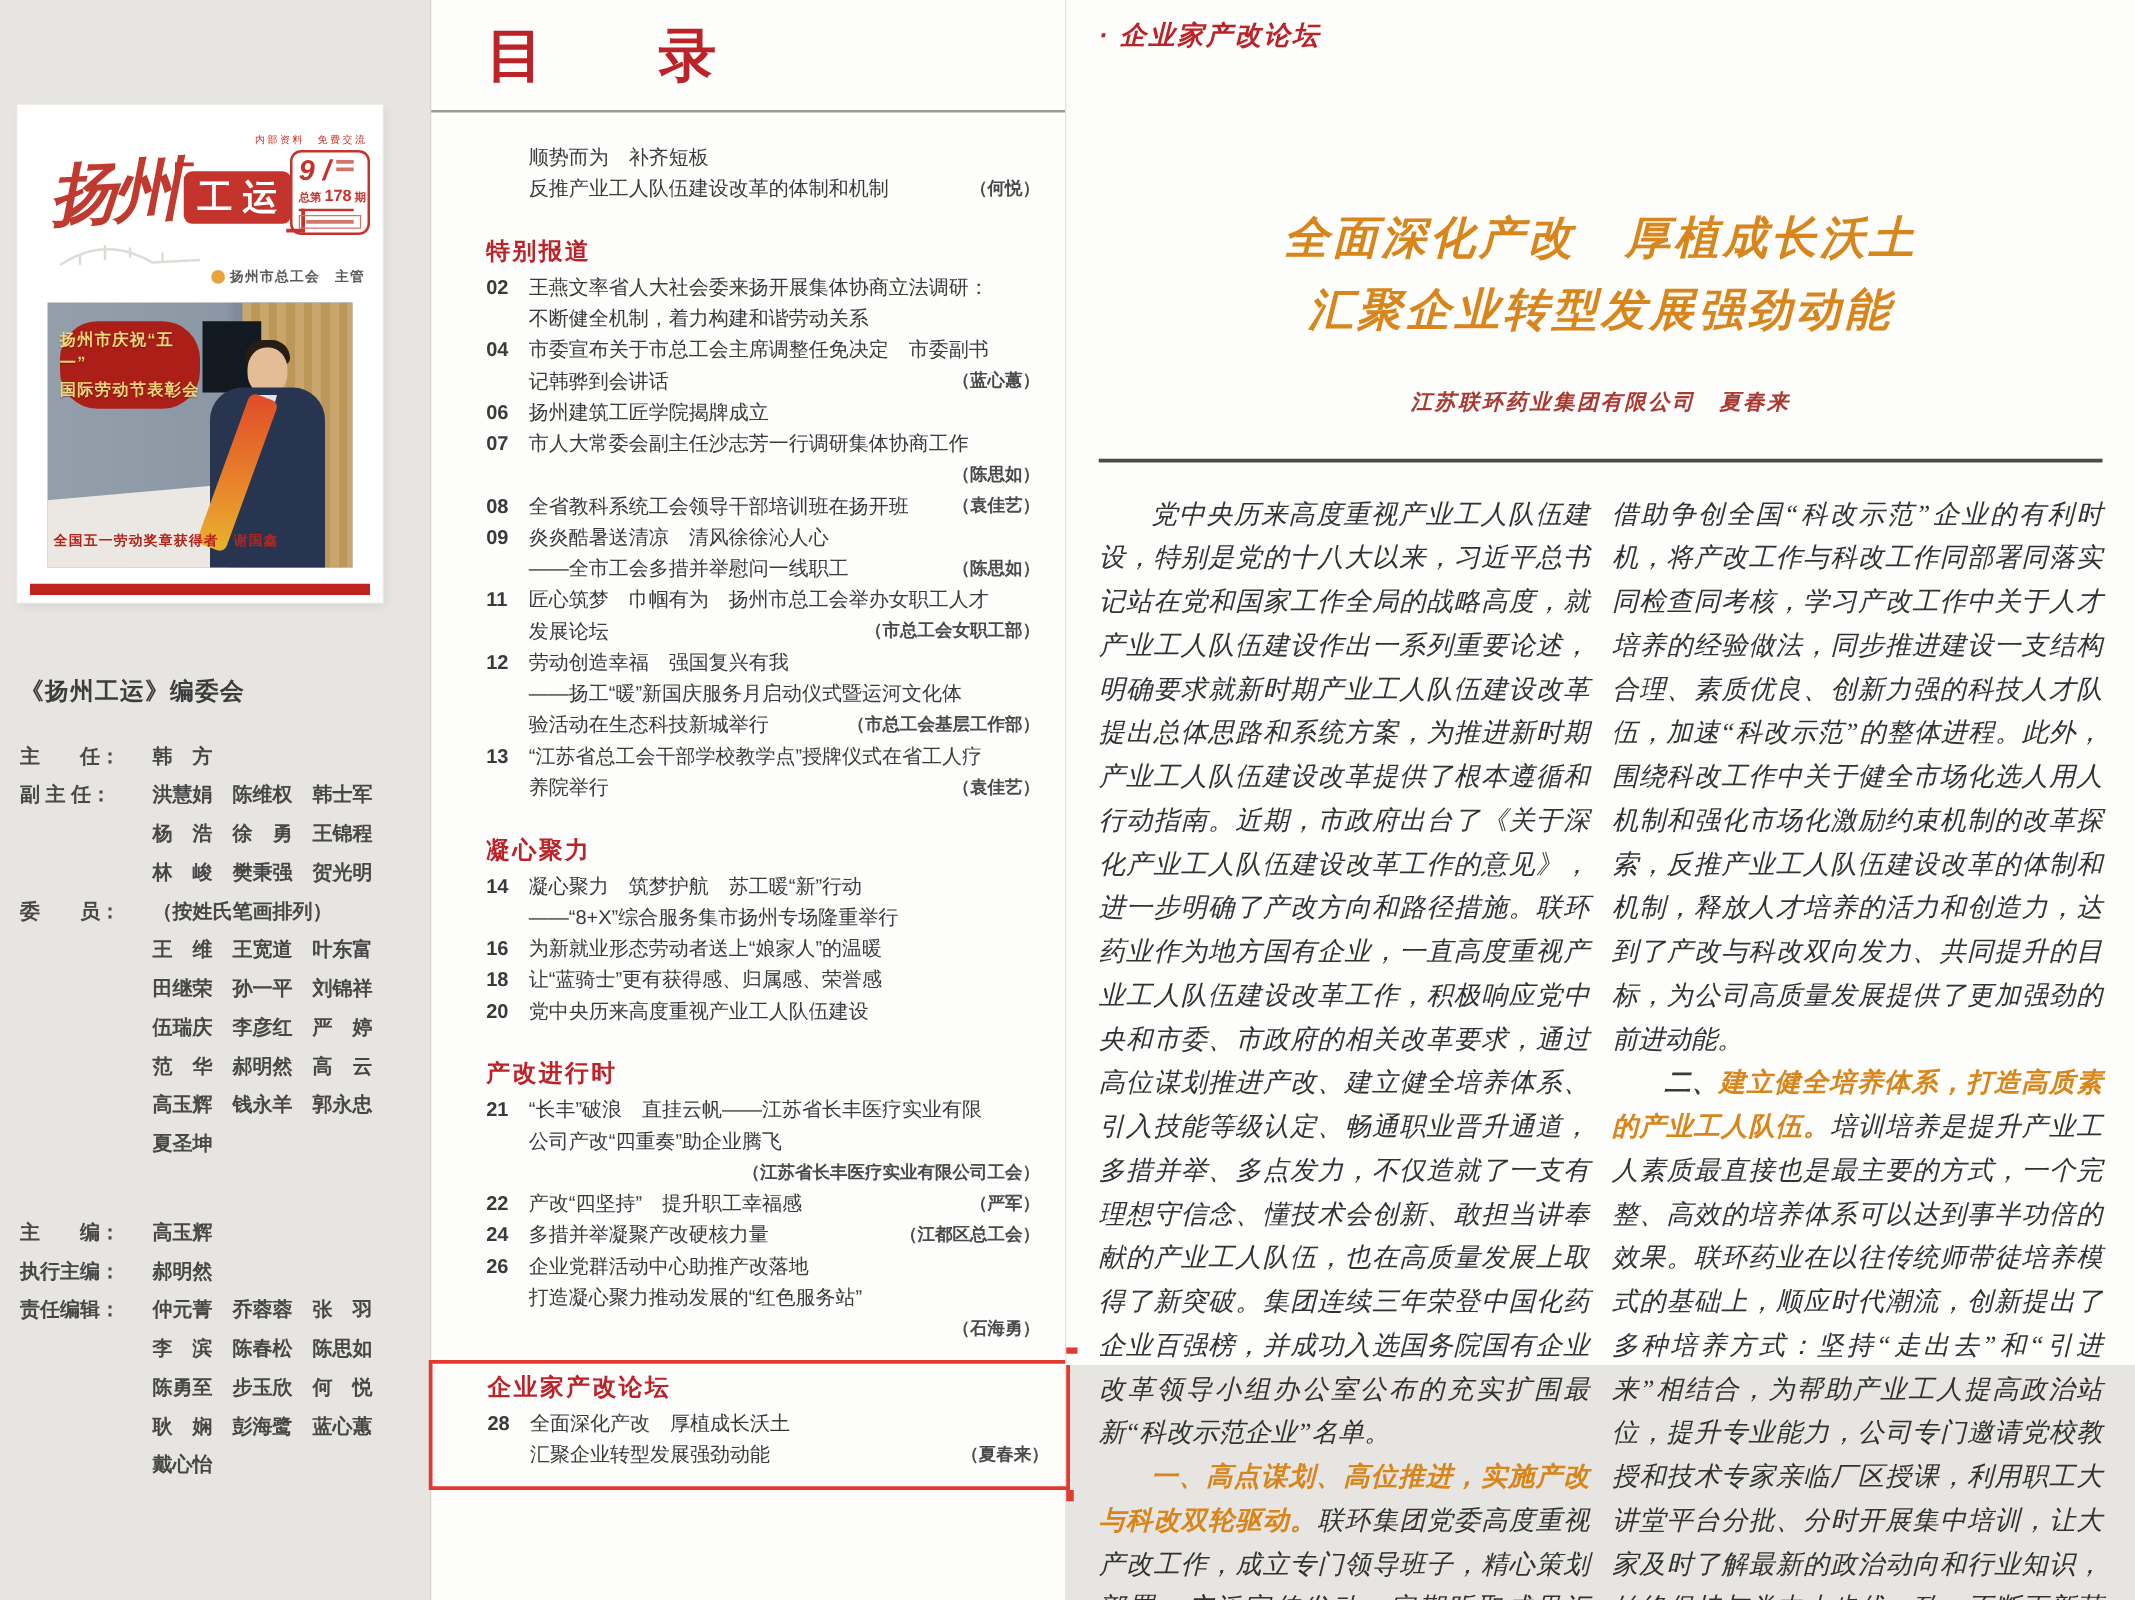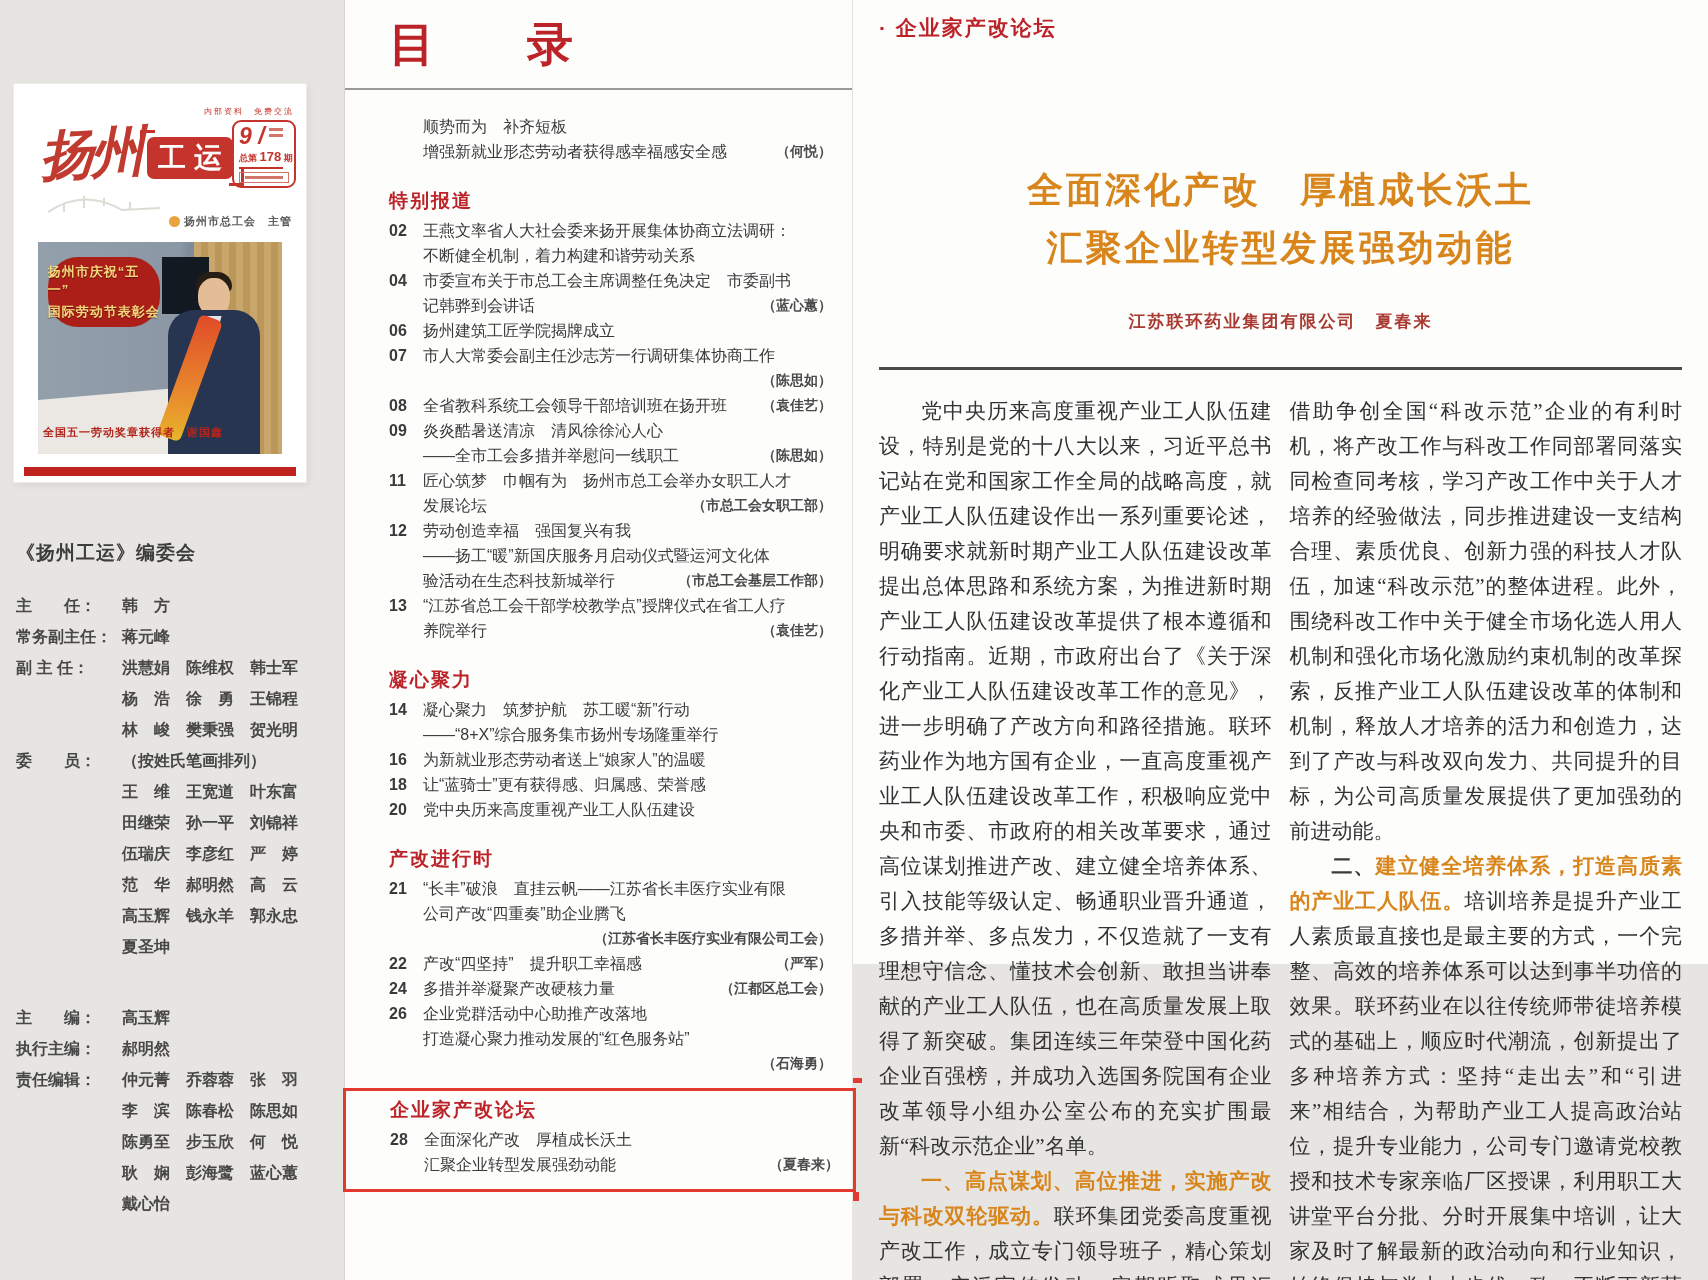--- a/index.html
+++ b/index.html
@@ -91,22 +91,22 @@
   .toc-item{display:flex;font-size:16px;color:#3a3a3a;line-height:25px;font-weight:500;}
   .toc-num{width:34px;flex-shrink:0;font-weight:600;}
   .toc-lines{flex:1;min-width:0;}
   .toc-line{display:flex;justify-content:space-between;gap:6px;}
   .toc-line .t{white-space:nowrap;}
   .toc-line .a{color:#4a4a4a;font-family:"Liberation Serif",serif;font-size:14px;white-space:nowrap;font-weight:600;}
   .toc-highlight{border:3px solid #e23a2e;margin:12px -24px 0 -46px;padding:6px 14px 12px 44px;}
   .toc-highlight .toc-sec{margin-top:0;}
 
   
-  .article-page{position:absolute;left:852px;top:0;width:856px;height:964px;background:#fdfdfc;
-    padding:0 26px;box-sizing:border-box;border-left:1px solid #e3e1dd;}
+  .article-page{position:absolute;left:852px;top:0;width:856px;height:1092px;background:#fdfdfc;
+    padding:0 26px;box-sizing:border-box;border-left:1px solid #e3e1dd;font-style:italic;}
   .art-category{margin-top:14px;font-size:21px;font-weight:bold;color:#bc2329;letter-spacing:2px;}
   .art-title{text-align:center;color:#d8861c;font-weight:bold;font-size:36px;letter-spacing:3px;line-height:44px;}
   .art-title.l1{margin-top:126px;}
   .art-title.l2{margin-top:14px;}
   .art-byline{text-align:center;margin-top:40px;color:#a93a32;font-size:17px;font-weight:bold;
     font-family:"Liberation Serif",serif;letter-spacing:2px;}
   .art-rule{margin-top:34px;height:3px;background:#4a4a48;}
   .art-body{margin-top:24px;display:flex;gap:18px;}
   .art-col{width:393px;}
   .art-col p{margin:0;font-size:21px;line-height:35px;color:#323232;text-align:justify;
@@ -179,26 +179,20 @@
   <div class="editorial">
     <div class="ed-title">《扬州工运》编委会</div>
 
     <div class="ed-row">
       <div class="ed-label">主　　任：</div>
       <div class="ed-names">
           <div>韩　方</div>
         </div>
     </div>
     <div class="ed-row">
-      <div class="ed-label">常务副主任：</div>
-      <div class="ed-names">
-          <div>蒋元峰</div>
-        </div>
-    </div>
-    <div class="ed-row">
       <div class="ed-label">副 主 任：</div>
       <div class="ed-names">
         <div>洪慧娟　陈维权　韩士军</div>
         <div>杨　浩　徐　勇　王锦程</div>
         <div>林　峻　樊秉强　贺光明</div>
       </div>
     </div>
     <div class="ed-row">
       <div class="ed-label">委　　员：</div>
       <div class="ed-names">
@@ -241,21 +235,21 @@
   <div class="toc-rule"></div>
 
   <div class="toc-sec">
     <div class="toc-item">
       <span class="toc-num"></span>
       <span class="toc-lines">
         <span class="toc-line">
             <span class="t">顺势而为　补齐短板</span>
           </span>
         <span class="toc-line">
-            <span class="t">增强新就业形态劳动者获得感幸福感安全感</span>
+            <span class="t">反推产业工人队伍建设改革的体制和机制</span>
             <span class="a">（何悦）</span>
           </span>
       </span>
     </div>
   </div>
 
   <div class="toc-sec">
     <div class="toc-sec-header">特别报道</div>
     <div class="toc-item">
       <span class="toc-num">02</span>

